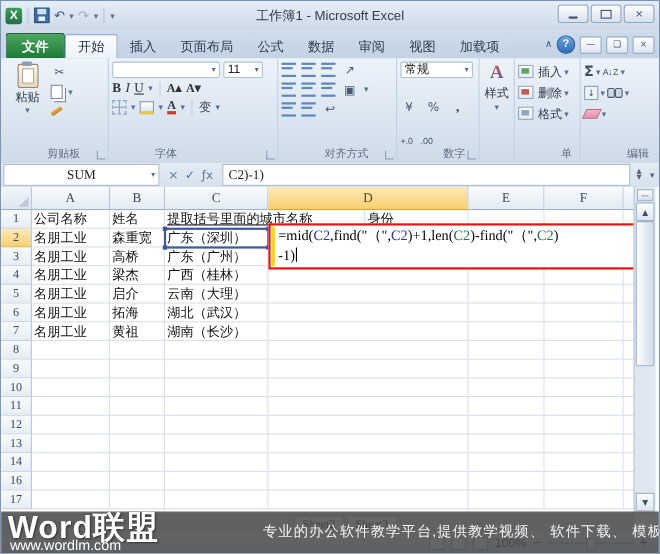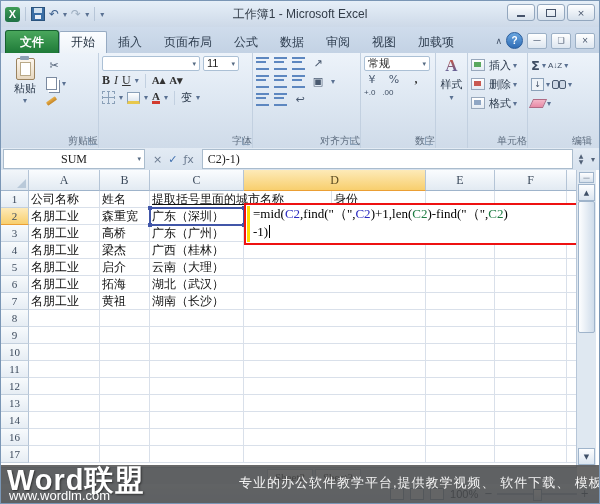--- a/index.html
+++ b/index.html
@@ -32,21 +32,21 @@
   .rtab.active{background:linear-gradient(#fbfdff,#eef3f9);border:1px solid #96aac2;border-bottom:none;border-radius:2px 2px 0 0;color:#1f2d3d;}
   .tabright{position:absolute;right:4px;top:5px;display:flex;align-items:center;gap:4px;}
   .smbtn{width:18px;height:14px;border:1px solid #9cb0c6;border-radius:2px;background:linear-gradient(#fff,#dde6f0);display:flex;align-items:center;justify-content:center;font:8px "DejaVu Sans",sans-serif;color:#44536a;}
   .helpbtn{width:15px;height:15px;border-radius:50%;background:linear-gradient(#6aa6e0,#2f6cb5);color:#fff;font:bold 10px/15px "Liberation Sans",sans-serif;text-align:center;border:1px solid #2a5d9c;}
   .collapsebtn{font:9px "DejaVu Sans",sans-serif;color:#44536a;}
 
   
   .ribbon{position:absolute;top:52px;left:0;right:0;height:95px;background:linear-gradient(#edf3fa,#dce6f1 55%,#cfdbe9);border-bottom:1px solid #a9bccf;display:flex;}
   .rg{position:relative;border-right:1px solid #c2d0e0;display:flex;flex-direction:column;box-sizing:border-box;}
   .rg .gbody{flex:1;display:flex;padding:3px 3px 0 3px;}
-  .rg .glbl{height:15px;font:10px/15px "Liberation Sans",sans-serif;color:#5f6e80;text-align:right;}
+  .rg .glbl{height:15px;font:10px/15px "Liberation Sans",sans-serif;color:#5f6e80;text-align:left;margin-left:42px;}
   .lau{position:absolute;right:2px;bottom:3px;width:7px;height:7px;border-left:1px solid #8aa0b8;border-bottom:1px solid #8aa0b8;}
   .dd{height:15px;background:#fff;border:1px solid #abc0d5;border-radius:2px;font:11px/15px "Liberation Sans",sans-serif;color:#222;padding:0 3px;display:flex;align-items:center;justify-content:space-between;box-sizing:border-box;}
   .dda{font-size:7px;color:#55импort6a82;color:#556a82;}
   .micon{display:inline-flex;align-items:center;justify-content:center;min-width:16px;height:15px;font:11px "DejaVu Sans",sans-serif;color:#4a5a70;}
   .mrow{display:flex;align-items:center;gap:2px;height:18px;}
   .bigbtn{width:42px;display:flex;flex-direction:column;align-items:center;justify-content:flex-start;}
   .clipic{width:17px;height:20px;background:linear-gradient(#fdf7ee,#e7d8c1);border:1px solid #9b835f;border-radius:2px;position:relative;margin-top:2px;}
   .clipic:before{content:"";position:absolute;left:3px;top:-3px;width:9px;height:4px;background:#8d9fb5;border-radius:1px;}
   .clipic:after{content:"";position:absolute;left:3px;top:3px;width:9px;height:12px;background:#fff;border:1px solid #b9a988;}
   .pastelbl{font:11px "Liberation Sans",sans-serif;color:#2e3c4e;margin-top:1px;}
@@ -275,21 +275,21 @@
           <span class="barsic"></span>
           <span class="barsic"></span>
           <span class="micon">↩</span>
         </div>
       </div>
       <div class="glbl">对齐方式</div>
       <span class="lau"></span>
     </div>
 
     <div class="rg" style="width:75px">
-      <div class="gbody" style="flex-direction:column;gap:1px;">
+      <div class="gbody" style="flex-direction:column;gap:19px;">
         <span class="dd" style="width:66px">
             <span>常规</span>
             <span class="dda">▾</span>
           </span>
         <div style="display:flex;align-items:center;gap:6px;">
           <span class="micon">¥</span>
           <span class="micon">%</span>
           <span class="micon bld">,</span>
         </div>
         <div style="display:flex;align-items:center;gap:7px;">

